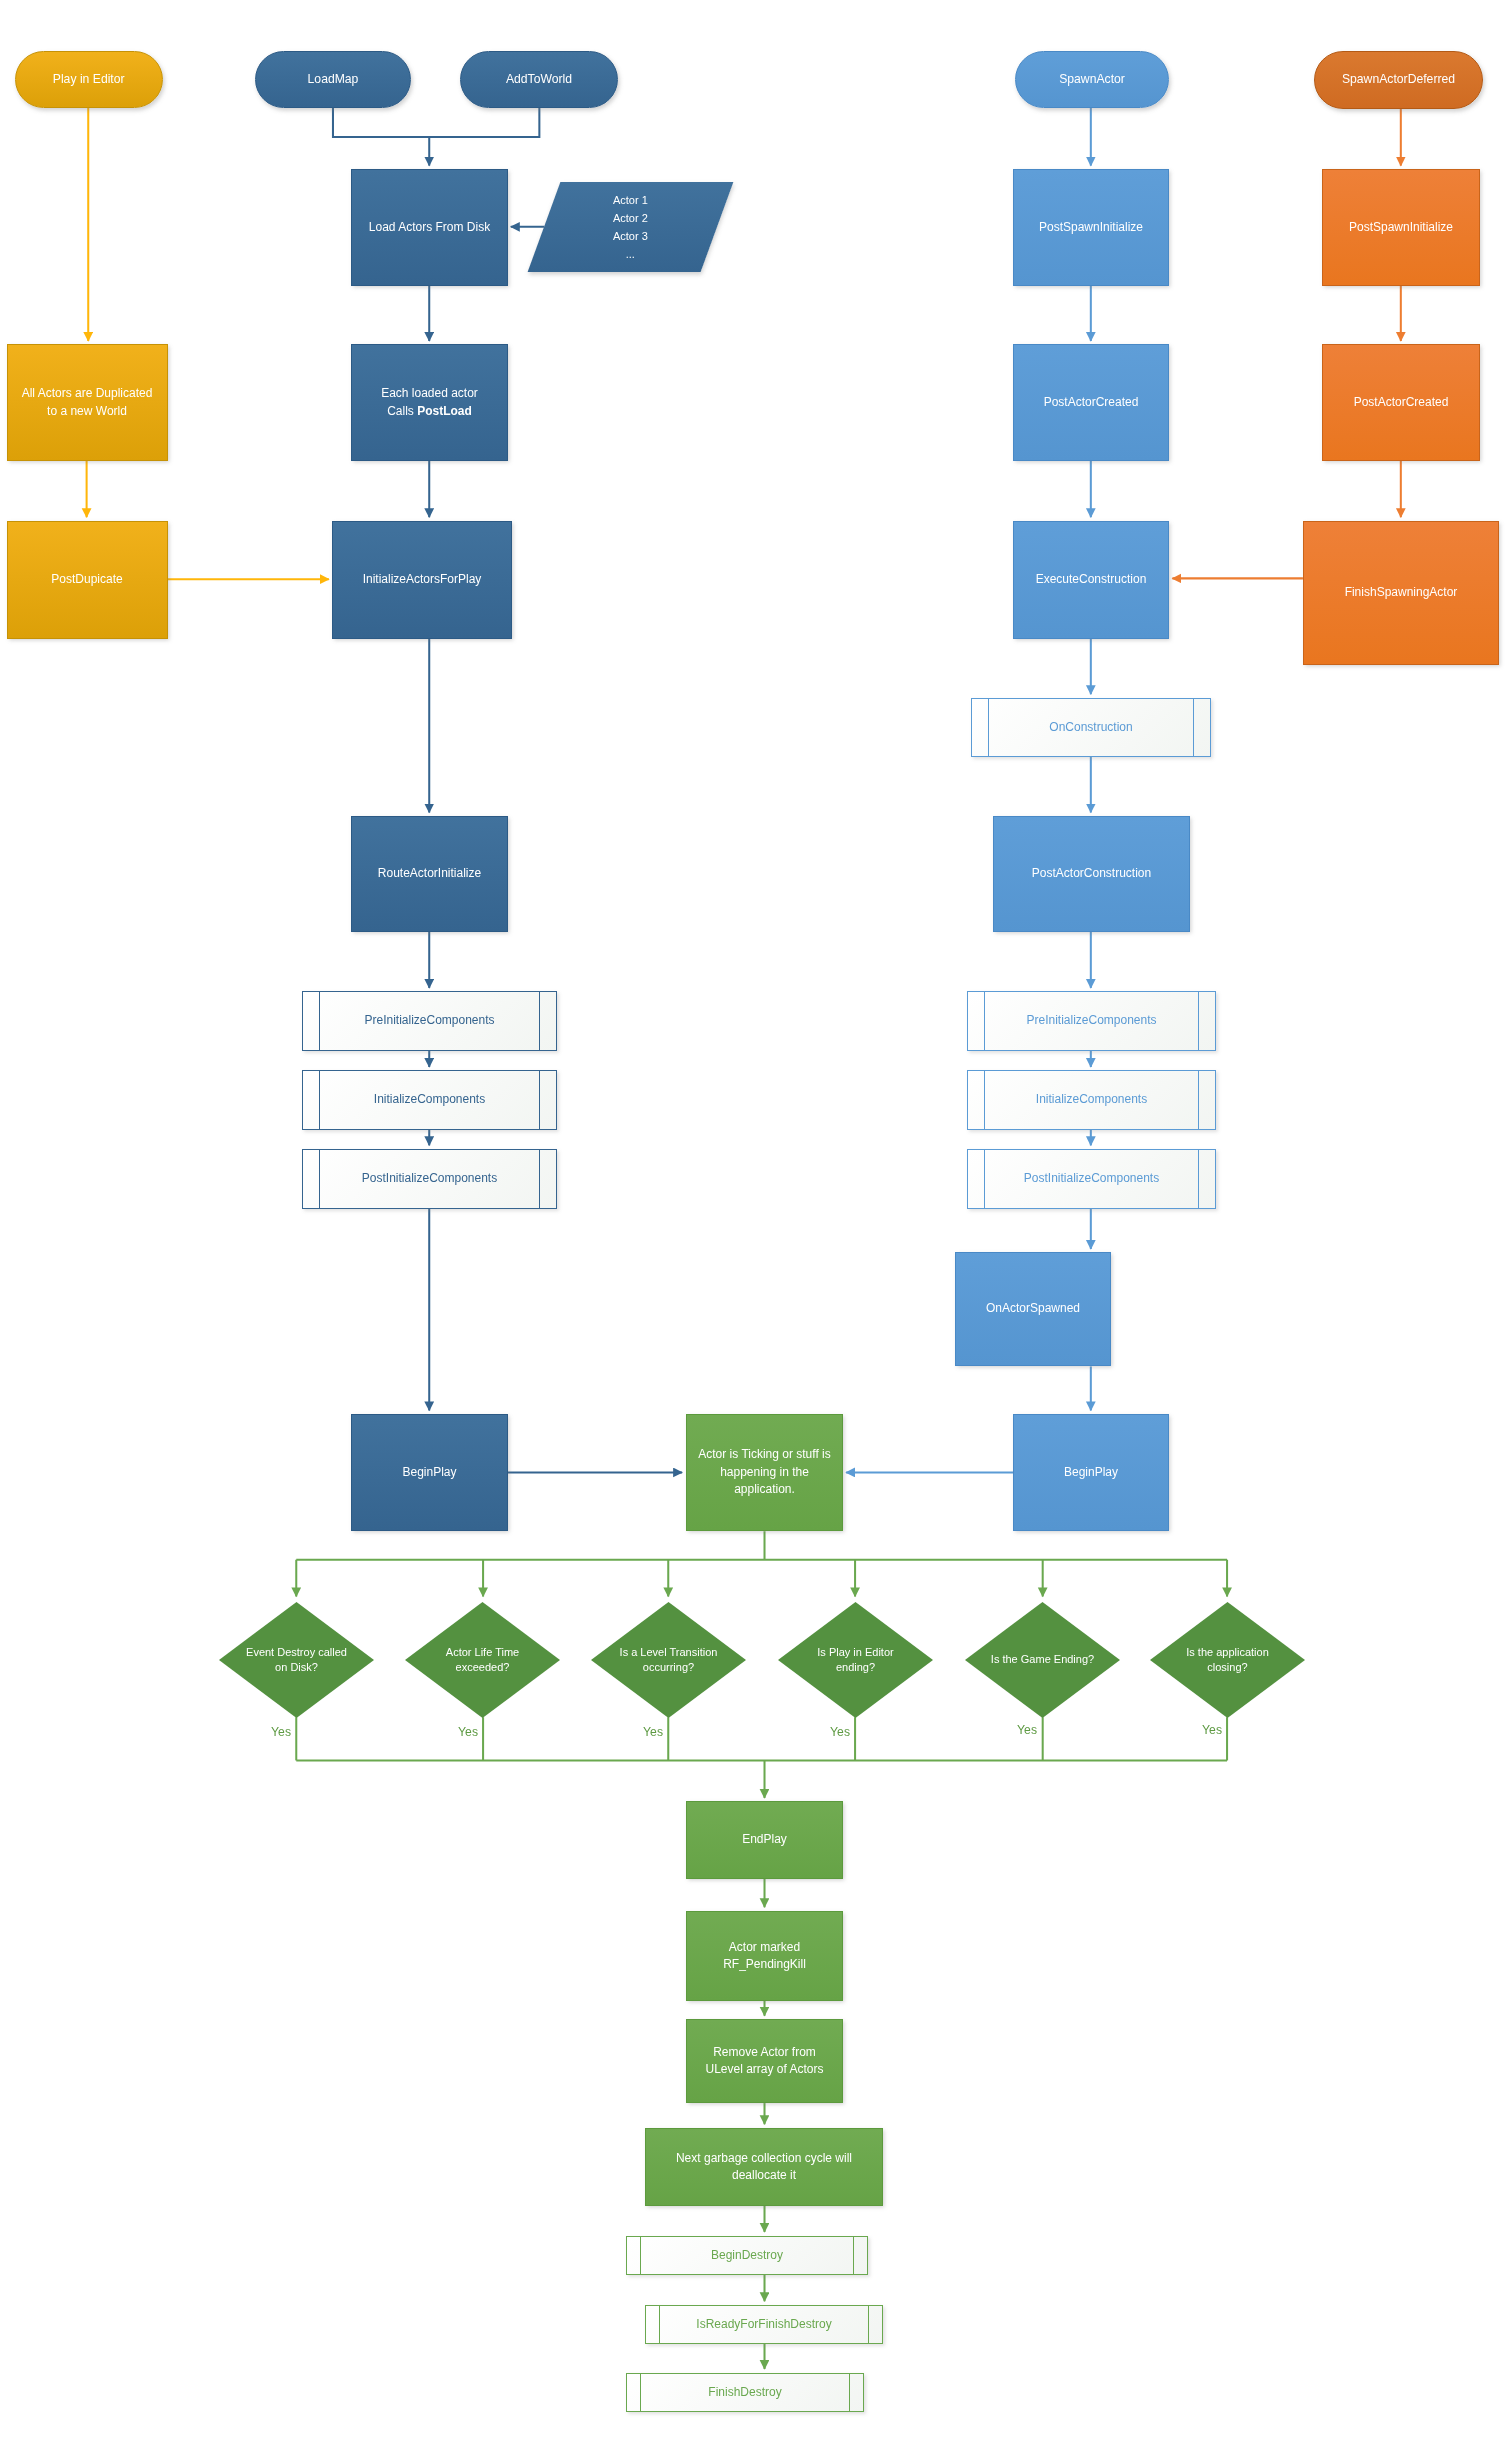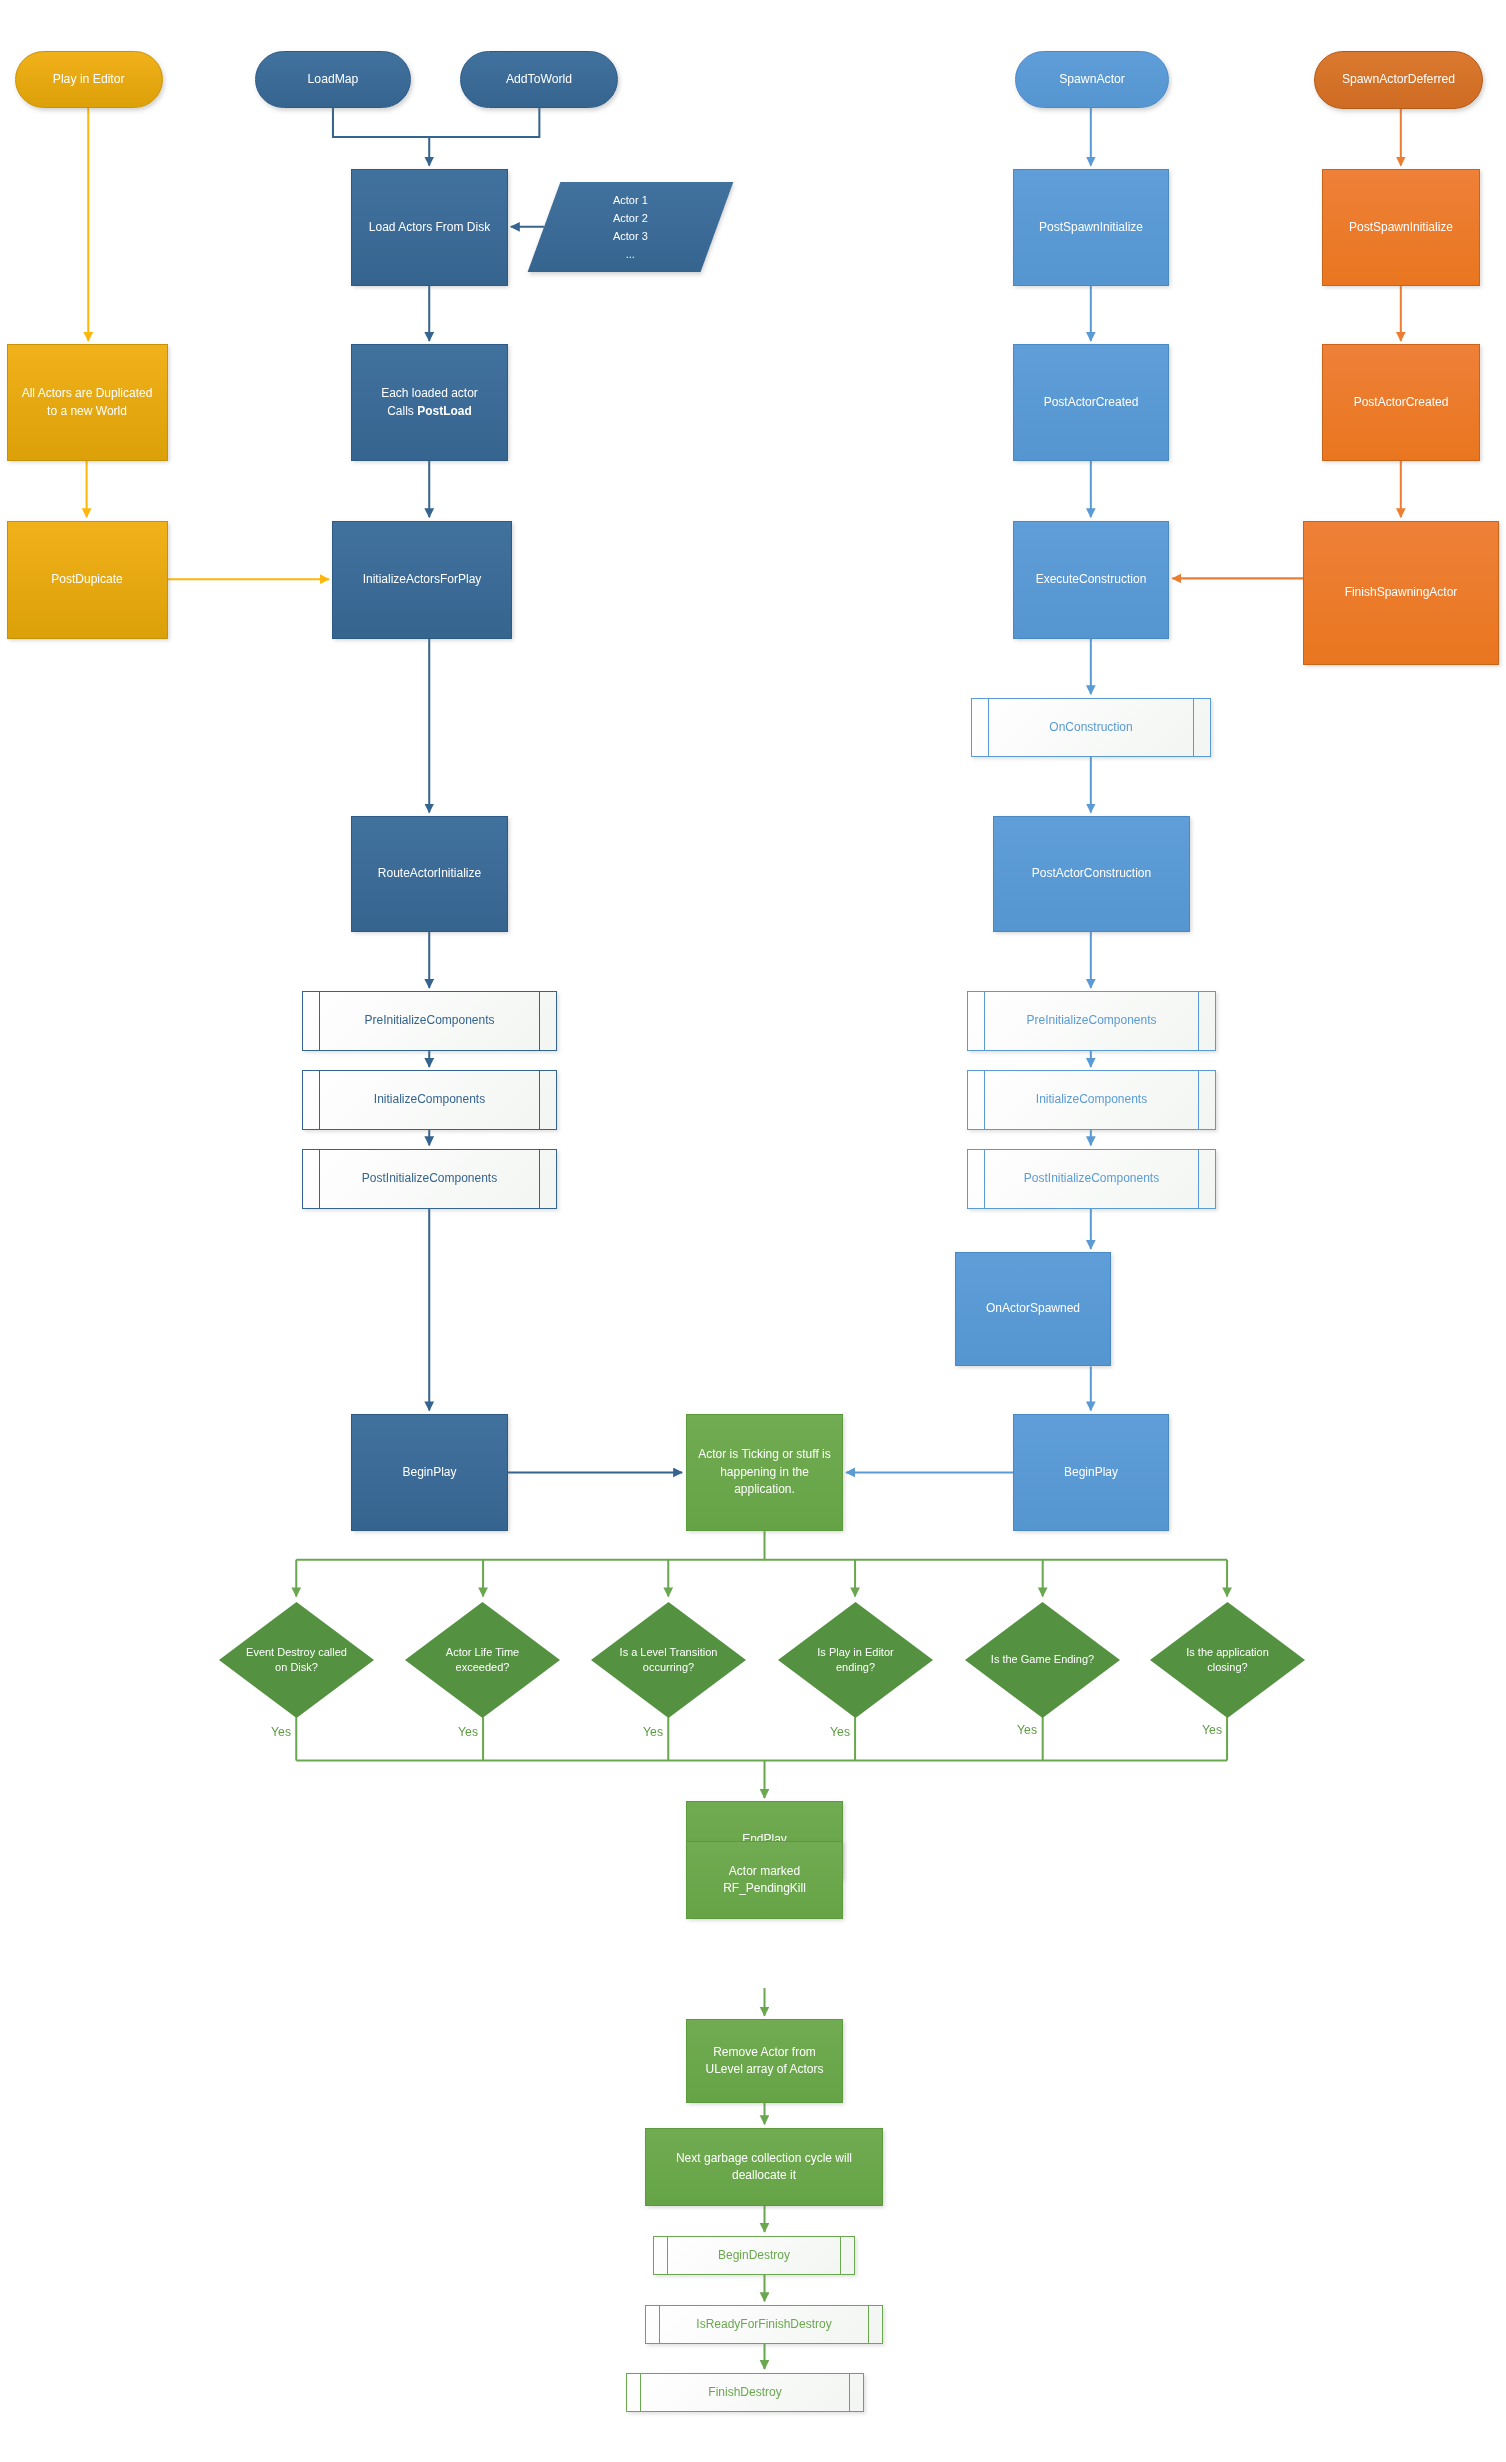--- a/index.html
+++ b/index.html
@@ -268,31 +268,31 @@
 <div class="yes" style="left:245px;top:1725px">Yes</div>
 <div class="yes" style="left:432px;top:1725px">Yes</div>
 <div class="yes" style="left:617px;top:1725px">Yes</div>
 <div class="yes" style="left:804px;top:1725px">Yes</div>
 <div class="yes" style="left:991px;top:1723px">Yes</div>
 <div class="yes" style="left:1176px;top:1723px">Yes</div>
 
 <div class="node green" style="left:686px;top:1801px;width:157px;height:78px">
       <span>EndPlay</span>
     </div>
-<div class="node green" style="left:686px;top:1841px;width:157px;height:78px">
+<div class="node green" style="left:686px;top:1911px;width:157px;height:90px">
       <span>Actor marked RF_PendingKill</span>
     </div>
 <div class="node green" style="left:686px;top:2019px;width:157px;height:84px">
       <span>Remove Actor from ULevel array of Actors</span>
     </div>
 <div class="node green" style="left:645px;top:2128px;width:238px;height:78px">
       <span>Next garbage collection cycle will deallocate it</span>
     </div>
 
-<div class="node pp ppgreen" style="left:653px;top:2236px;width:202px;height:39px;padding:1.6px 8.2px">
+<div class="node pp ppgreen" style="left:626px;top:2236px;width:242px;height:39px;padding:1.6px 8.2px">
       <i class="bar l" style="left:13px"></i>
       <i class="bar r" style="right:13px"></i>
       <span>BeginDestroy</span>
     </div>
 <div class="node pp ppgreen" style="left:645px;top:2305px;width:238px;height:39px;padding:1.6px 8.2px">
       <i class="bar l" style="left:13px"></i>
       <i class="bar r" style="right:13px"></i>
       <span>IsReadyForFinishDestroy</span>
     </div>
 <div class="node pp ppgreen" style="left:626px;top:2373px;width:238px;height:39px;padding:1.6px 8.2px">

